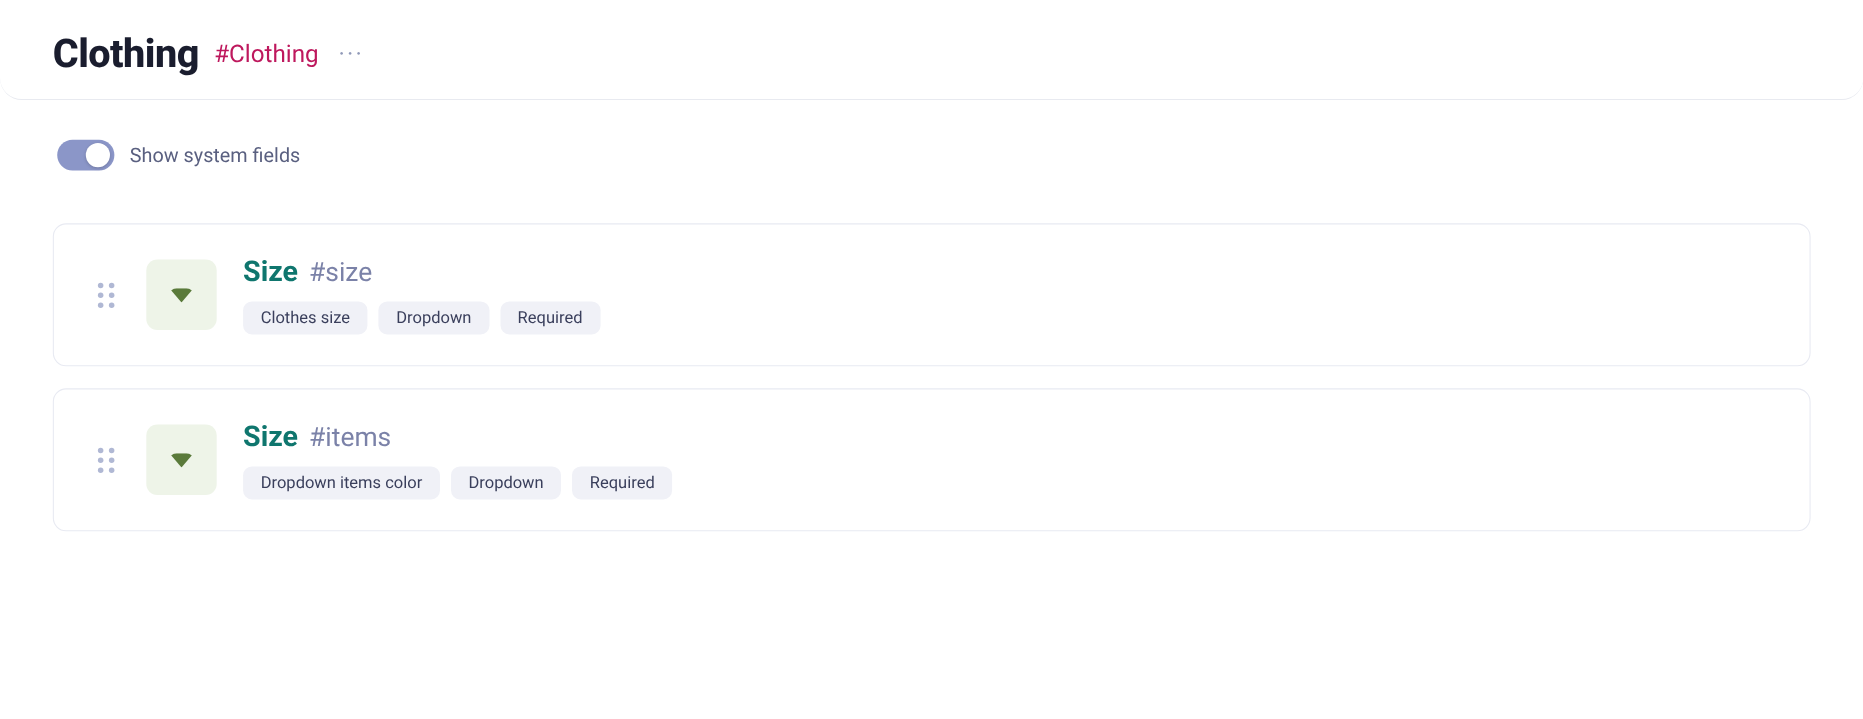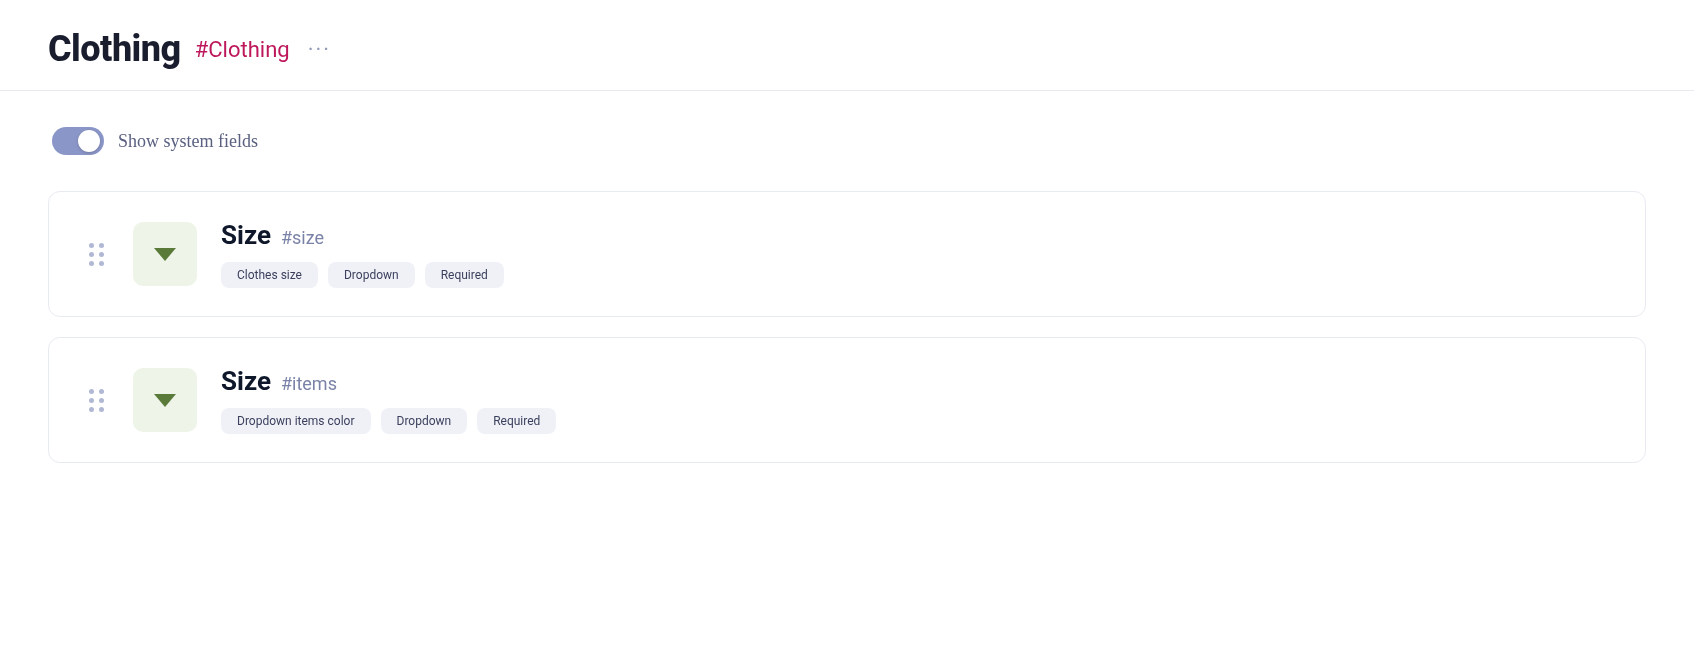--- a/index.html
+++ b/index.html
@@ -1,18 +1,19 @@
 <!DOCTYPE html>
 <html><head>
   <meta charset="utf-8">
   <style>
     * {
       box-sizing: border-box;
       margin: 0;
       padding: 0;
+      border-radius: 20px;
     }
 
     body {
       font-family: -apple-system, BlinkMacSystemFont, 'Segoe UI', Roboto, sans-serif;
       background: #ffffff;
       color: #1e2235;
       width: 1694px;
       min-height: 654px;
     }
 
@@ -46,23 +47,22 @@
     }
 
     .content-area {
       padding: 36px 48px 36px 48px;
     }
 
     .toggle-row {
       display: flex;
       align-items: center;
       gap: 14px;
-      margin-bottom: 36px;
+      margin-bottom: 48px;
       margin-left: 4px;
-      font-family: Liberation Serif, serif;
     }
 
     
     .toggle-switch {
       position: relative;
       width: 52px;
       height: 28px;
       cursor: pointer;
     }
 
@@ -144,43 +144,43 @@
     .field-name-row {
       display: flex;
       align-items: baseline;
       gap: 10px;
       margin-bottom: 12px;
     }
 
     .field-name {
       font-size: 26px;
       font-weight: 700;
-      color: #0f172a;
+      color: #0f766e;
     }
 
     .field-api-name {
-      font-size: 18px;
+      font-size: 24px;
       font-weight: 400;
       color: #7b82a8;
     }
 
     .field-tags {
       display: flex;
       gap: 10px;
       flex-wrap: wrap;
     }
 
     .tag {
       display: inline-flex;
       align-items: center;
       padding: 6px 16px;
       border-radius: 8px;
       background: #f0f1f7;
       color: #3a3f5c;
-      font-size: 12px;
+      font-size: 15px;
       font-weight: 400;
     }
   </style>
 </head>
 <body>
 
 <header class="page-header">
   <h1 class="page-title">Clothing</h1>
   <span class="page-slug">#Clothing</span>
   <span class="more-icon">···</span>

